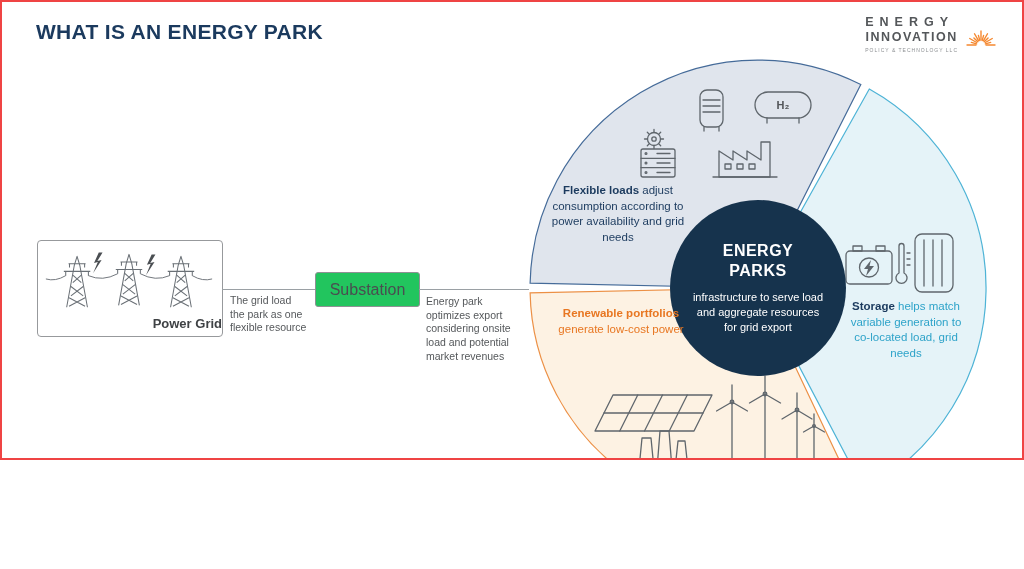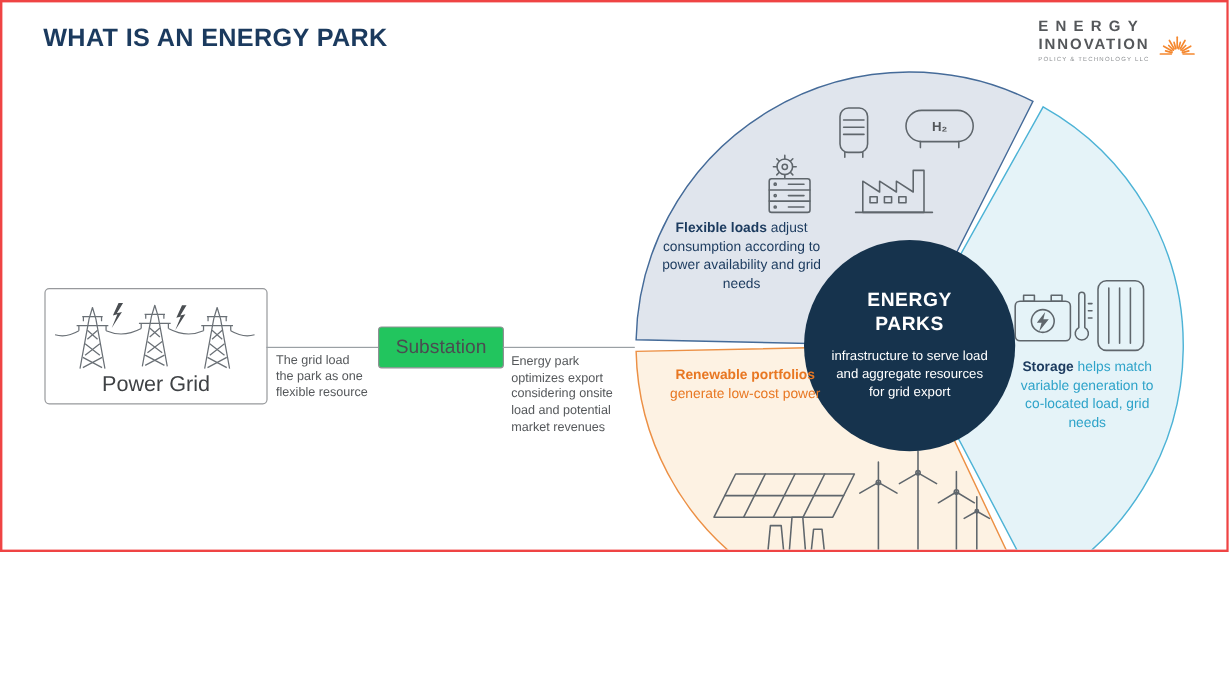--- a/index.html
+++ b/index.html
@@ -15,22 +15,22 @@
   .logo { position:absolute; top:13px; right:26px; }
   .logo-text { padding-right:38px; }
   .logo-l1 { font-size:12.5px; letter-spacing:6px; color:#54575a; font-weight:bold; line-height:1.2; }
   .logo-l2 { font-size:12.5px; letter-spacing:1.6px; color:#54575a; font-weight:bold; line-height:1.2;text-align:right; }
   .logo-tag { font-size:5px; letter-spacing:1px; color:#8d9093; margin-top:2px; }
   .sunburst { position:absolute; right:-4px; top:0px; }
 
   
   .pg-box { position:absolute; left:35px; top:238px; width:184px; height:95px;
             background:#fff; border:1px solid #97999c; border-radius:4px; }
-  .pg-label { position:absolute; left:0; right:0; bottom:5px; text-align:center;
-              font-weight:normal; font-size:18px; color:#3f4245; }
+  .pg-label { position:absolute; left:0; right:0; bottom:5px; text-align:right;
+              font-weight:bold; font-size:13px; color:#3f4245; }
   .towers { position:absolute; left:6px; top:5px; }
   .sub-box { position:absolute; left:313px; top:270px; width:103px; height:33px;
              background:#22c55e; border:1px solid #8f9194; border-radius:3px;
              display:flex; align-items:center; justify-content:center;
              font-size:16px; color:#4a4d50; }
   .conn { position:absolute; height:1px; background:#9aa0a4; top:287px; }
   .c1 { left:220px; width:93px; }
   .c2 { left:417px; width:110px; }
   .note { position:absolute; font-size:10.5px; line-height:1.3; color:#55585b; }
   .note1 { left:228px; top:292px; width:78px; }

